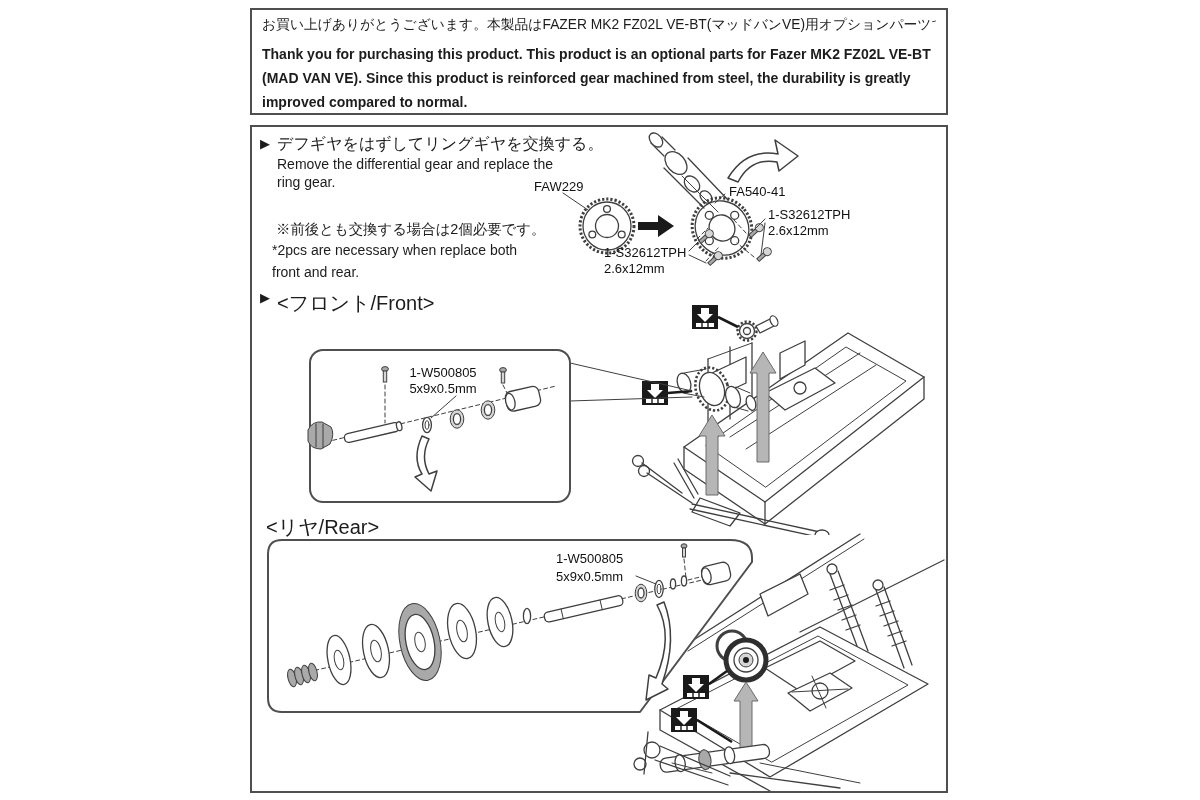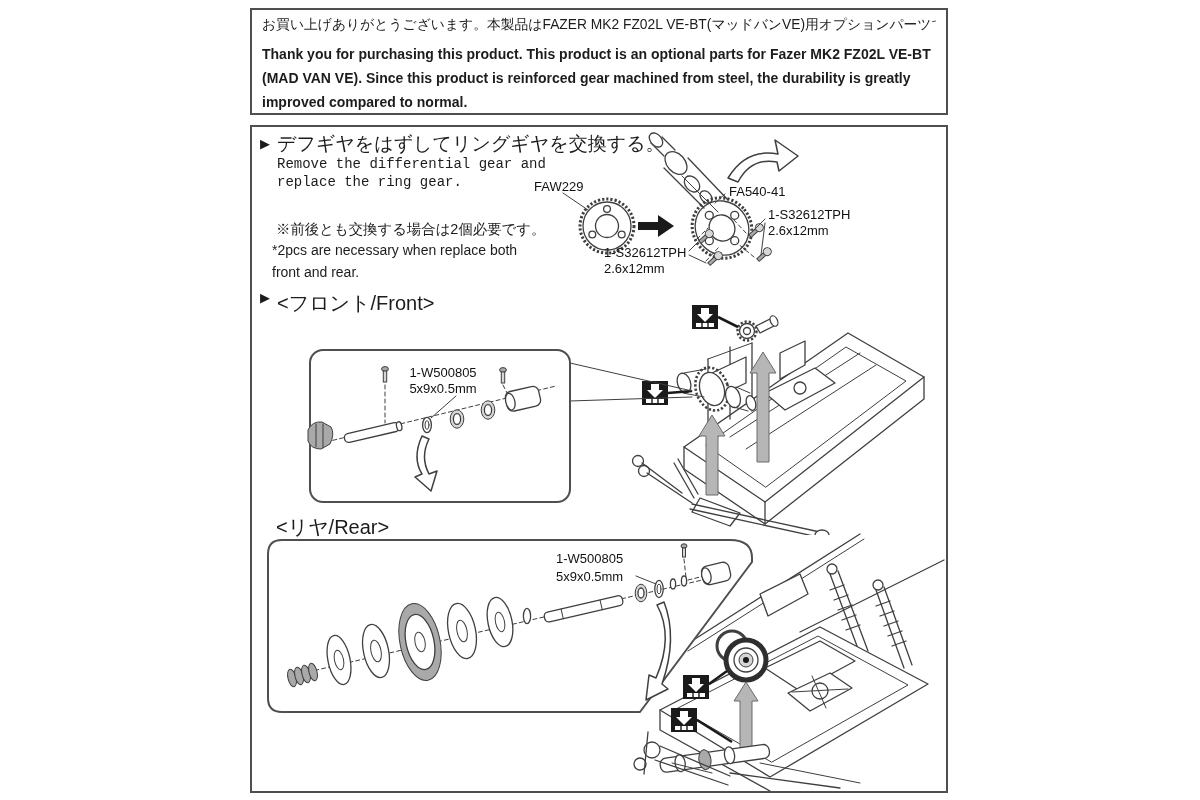--- a/index.html
+++ b/index.html
@@ -9,21 +9,21 @@
   .bordered{border:2px solid #4f4f4f;background:#fff;box-sizing:border-box;}
   
   .intro{left:250px;top:8px;width:698px;height:107px;padding:4px 10px 0 10px;}
   .intro .jp{font-size:13.8px;line-height:21px;white-space:nowrap;overflow:hidden;font-weight:500;}
   .intro .en{font-size:14px;line-height:24px;margin-top:7px;font-weight:bold;}
   
   .main{left:250px;top:125px;width:698px;height:668px;}
   .txt{position:absolute;z-index:3;}
   .step{display:flex;gap:7px;}
   .bullet{font-size:13px;line-height:19px;}
-  .step .jp{font-size:19px;line-height:19px;font-weight:500;}
+  .step .jp{font-size:16px;line-height:19px;font-weight:500;}
   .step .en{font-size:14px;line-height:18px;margin-top:2px;}
   .note .jp{font-size:14.4px;line-height:19px;font-weight:500;}
   .note .en{font-size:14px;line-height:22px;}
   .subhead{font-size:20px;font-weight:500;}
   svg{position:absolute;z-index:1;}
   .ln{fill:none;stroke:#3f3f3f;stroke-width:1.3;stroke-linecap:round;stroke-linejoin:round;}
   .thin{stroke-width:1;}
   .dash{stroke-dasharray:4 3;}
   .fillw{fill:#ffffff;}
   .teeth{fill:none;stroke:#3f3f3f;stroke-width:3;stroke-dasharray:2.2 2;}
@@ -43,37 +43,37 @@
     <div class="jp">お買い上げありがとうございます。本製品はFAZER MK2 FZ02L VE-BT(マッドバンVE)用オプションパーツです。</div>
     <div class="en">Thank you for purchasing this product. This product is an optional parts for Fazer MK2 FZ02L VE-BT (MAD VAN VE). Since this product is reinforced gear machined from steel, the durability is greatly improved compared to normal.</div>
   </div>
 
   <div class="abs bordered main" style="position:absolute;">
 
     <div class="txt step" style="left:8px;top:7px;">
       <span class="bullet">▶</span>
       <div>
         <div class="jp">デフギヤをはずしてリングギヤを交換する。</div>
-        <div class="en" style="width:290px;font-family:Liberation Mono, monospace;">Remove the differential gear and replace the ring gear.</div>
+        <div class="en" style="width:290px;">Remove the differential gear and replace the ring gear.</div>
       </div>
     </div>
 
     <div class="txt note" style="left:24px;top:93px;">
       <div class="jp">※前後とも交換する場合は2個必要です。</div>
       <div class="en" style="width:268px;margin-left:-4px;">*2pcs are necessary when replace both front and rear.</div>
     </div>
 
     <div class="txt step" style="left:8px;top:161px;">
       <span class="bullet">▶</span>
       <div>
         <div class="subhead" style="margin-top:2px;">&lt;フロント/Front&gt;</div>
       </div>
     </div>
 
-    <div class="txt subhead" style="left:24px;top:387px;">&lt;リヤ/Rear&gt;</div>
+    <div class="txt subhead" style="left:14px;top:387px;">&lt;リヤ/Rear&gt;</div>
 
     <svg style="left:280px;top:3px;" width="414" height="172" viewBox="0 0 414 172">
 
       <g>
         <circle cx="75" cy="96" r="27" class="teeth"></circle>
         <circle cx="75" cy="96" r="24" class="ln fillw"></circle>
         <circle cx="75" cy="96" r="11.5" class="ln"></circle>
         <circle cx="75" cy="79" r="3.4" class="ln"></circle>
         <circle cx="60.3" cy="104.5" r="3.4" class="ln"></circle>
         <circle cx="89.7" cy="104.5" r="3.4" class="ln"></circle>

